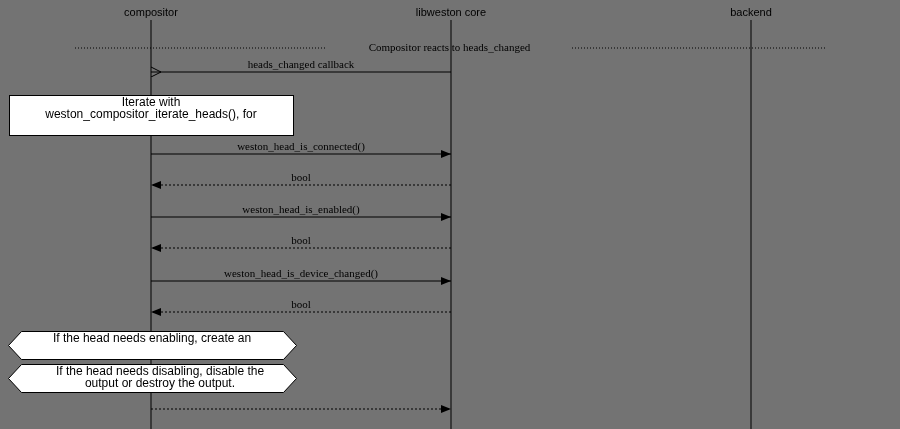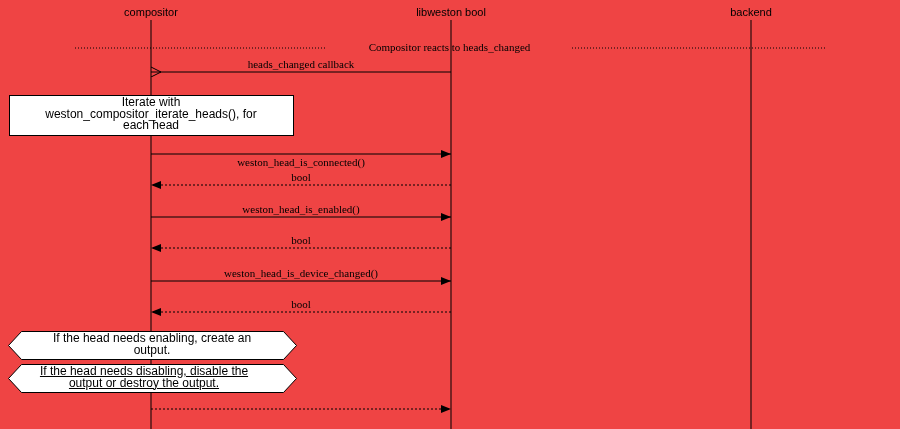--- a/index.html
+++ b/index.html
@@ -6,21 +6,21 @@
   body{
     font-family:"Liberation Sans","DejaVu Sans",sans-serif;
     color:#000000;
     -webkit-font-smoothing:none;
   }
   #diagram{
     position:relative;
     width:900px;
     height:429px;
     overflow:hidden;
-    background:#ef4444;
+    background:#737373;
   }
   #svg-layer{position:absolute;left:0;top:0;width:900px;height:429px;}
 
   .lbl{
     position:absolute;
     font-size:11px;
     line-height:12px;
     white-space:nowrap;
     color:#000;
     text-align:center;
@@ -86,38 +86,36 @@
 
     <g id="shapes-group">
         <rect x="9.5" y="95.5" width="284" height="40" fill="#ffffff" stroke="#000" stroke-width="1"></rect>
         <polygon points="21.5,331.5 283.5,331.5 296.5,345.5 283.5,359.5 21.5,359.5 8.5,345.5" fill="#ffffff" stroke="#000" stroke-width="1"></polygon>
         <polygon points="21.5,364.5 283.5,364.5 296.5,378.5 283.5,392.5 21.5,392.5 8.5,378.5" fill="#ffffff" stroke="#000" stroke-width="1"></polygon>
       </g>
   </svg>
 
   <div id="text-layer">
       <div class="lbl actor-label" style="left: 151px; top: 6px;">compositor</div>
-      <div class="lbl actor-label" style="left: 451px; top: 6px;">libweston bool</div>
+      <div class="lbl actor-label" style="left: 451px; top: 6px;">libweston core</div>
       <div class="lbl actor-label" style="left: 751px; top: 6px;">backend</div>
       <div class="lbl msg-label" style="left: 449.5px; top: 41px;">Compositor reacts to heads_changed</div>
       <div class="lbl msg-label" style="left: 301px; top: 58px;">heads_changed callback</div>
-      <div class="lbl msg-label" style="left: 301px; top: 156px; text-align: right;">weston_head_is_connected()</div>
+      <div class="lbl msg-label" style="left: 301px; top: 140px; text-align: right;">weston_head_is_connected()</div>
       <div class="lbl msg-label" style="left: 301px; top: 171px;">bool</div>
       <div class="lbl msg-label" style="left: 301px; top: 203px;">weston_head_is_enabled()</div>
       <div class="lbl msg-label" style="left: 301px; top: 234px;">bool</div>
       <div class="lbl msg-label" style="left: 301px; top: 267px;">weston_head_is_device_changed()</div>
       <div class="lbl msg-label" style="left: 301px; top: 298px;">bool</div>
       <div class="note-text" style="left: 9px; top: 97px; width: 284px;">
         <div>Iterate with</div>
         <div>weston_compositor_iterate_heads(), for</div>
-        <div>each head</div>
       </div>
       <div class="note-text" style="left: 8px; top: 333px; width: 288px;">
         <div>If the head needs enabling, create an</div>
-        <div>output.</div>
       </div>
-      <div class="note-text" style="left: 0; top: 366px; width: 288px; text-decoration: underline;">
+      <div class="note-text" style="left: 16px; top: 366px; width: 288px;">
         <div>If the head needs disabling, disable the</div>
         <div>output or destroy the output.</div>
       </div>
     </div>
 
 </div>
 
 </body></html>

